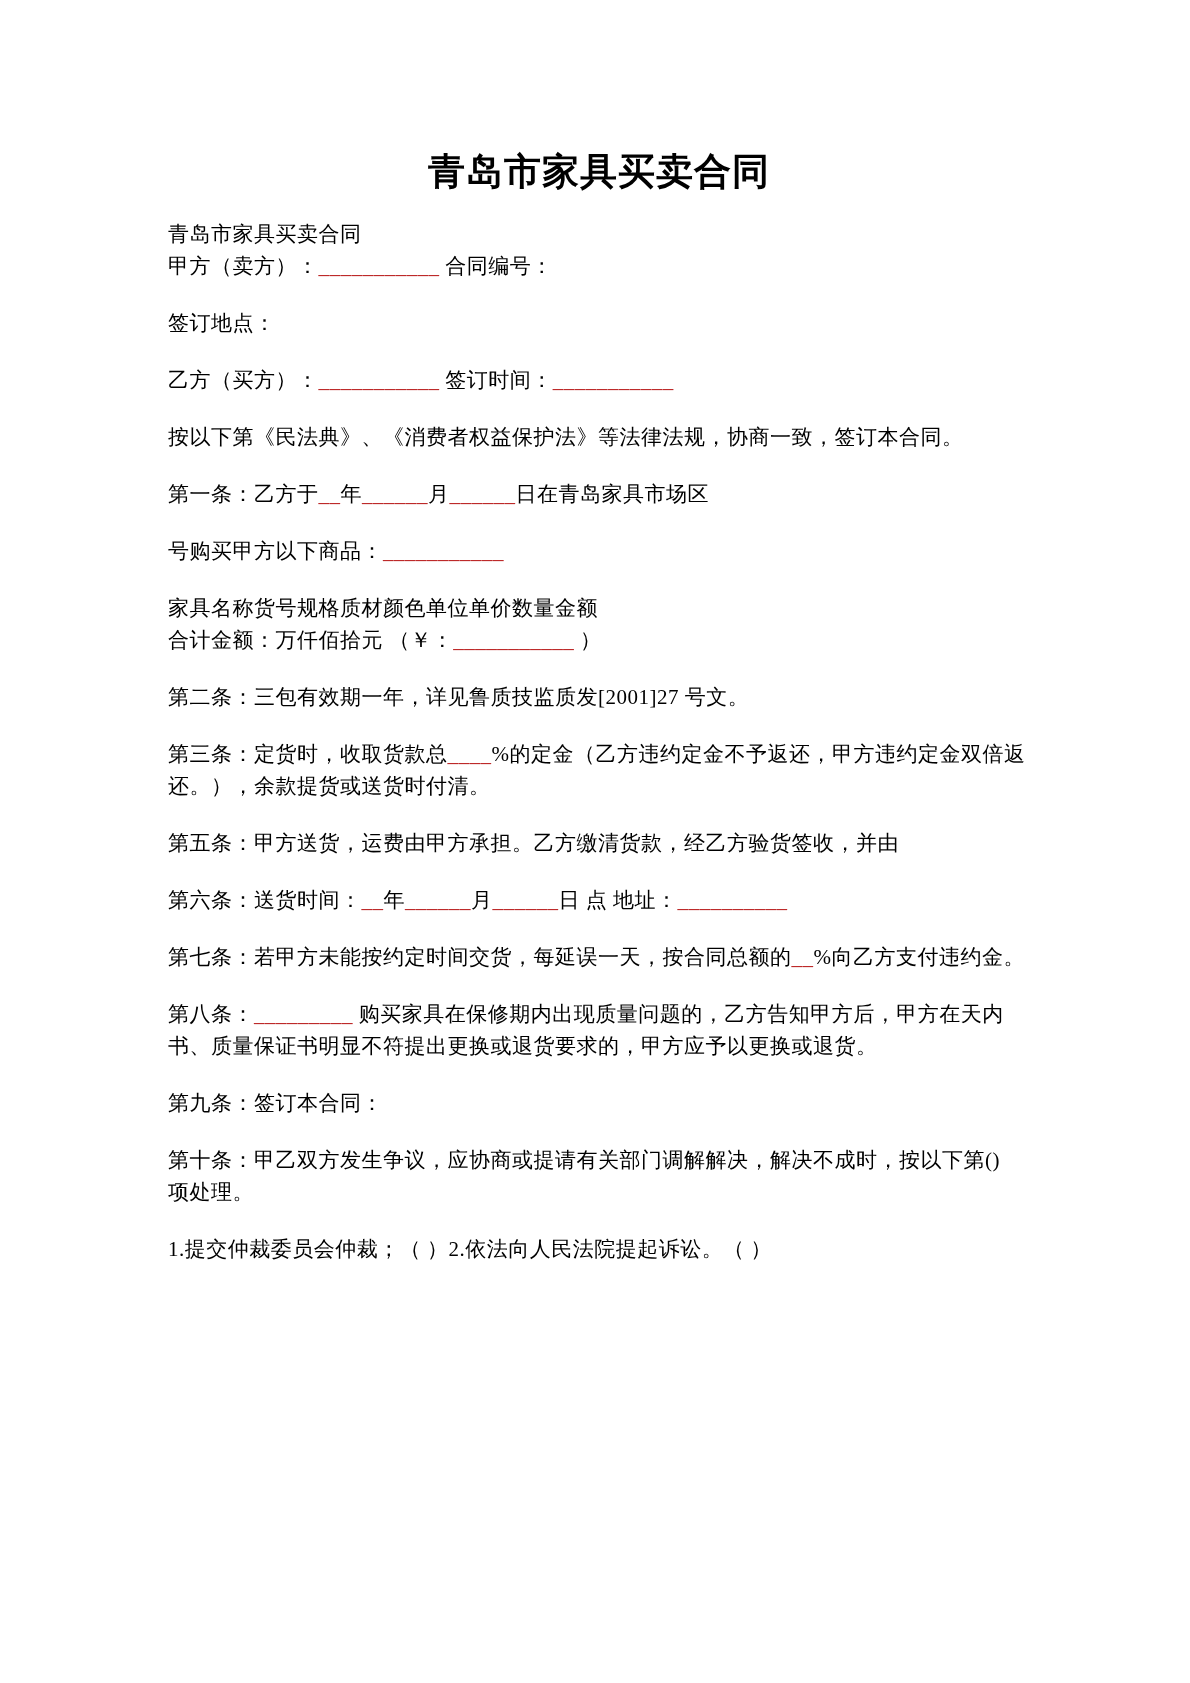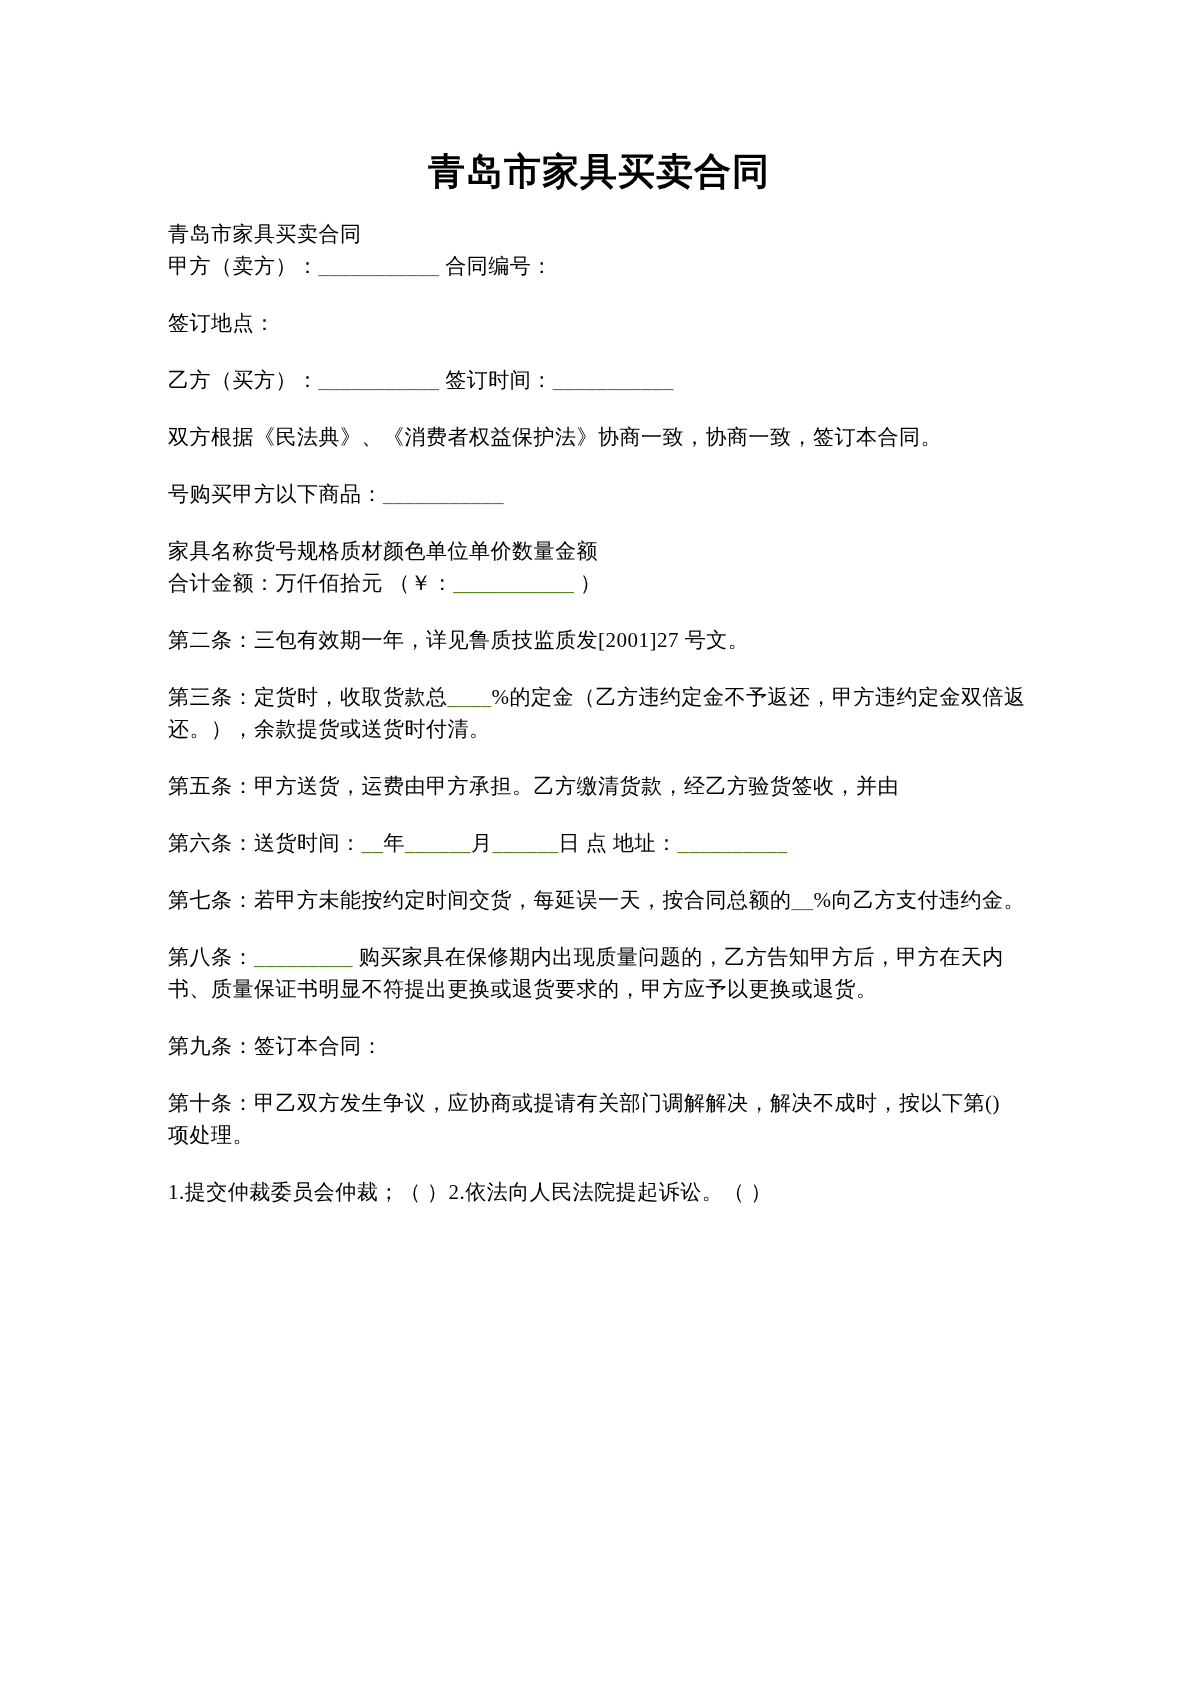--- a/index.html
+++ b/index.html
@@ -29,21 +29,21 @@
   .block {
     margin: 0 0 25px 0;
   }
   .line {
     font-size: 21px;
     line-height: 32px;
     white-space: nowrap;
     letter-spacing: 0.5px;
   }
   .blank {
-    color: #4d7c0f;
+    color: #b91c1c;
   }
 </style>
 </head>
 <body>
 
 <div class="page">
 
   <h1 class="doc-title">青岛市家具买卖合同</h1>
 
   <div class="block">
@@ -53,23 +53,26 @@
 
   <div class="block">
     <div class="line">签订地点：</div>
   </div>
 
   <div class="block">
     <div class="line">乙方（买方）：<span class="blank">___________</span> 签订时间：<span class="blank">___________</span></div>
   </div>
 
   <div class="block">
-    <div class="line">双方根据《民法典》、《消费者权益保护法》协商一致，协商一致，签订本合同。</div>
+    <div class="line">按以下第《民法典》、《消费者权益保护法》等法律法规，协商一致，签订本合同。</div>
   </div>
 
+  <div class="block">
+    <div class="line">第一条：乙方于<span class="blank">__</span>年<span class="blank">______</span>月<span class="blank">______</span>日在青岛家具市场区</div>
+  </div>
 
   <div class="block">
     <div class="line">号购买甲方以下商品：<span class="blank">___________</span></div>
   </div>
 
   <div class="block">
     <div class="line">家具名称货号规格质材颜色单位单价数量金额</div>
     <div class="line">合计金额：万仟佰拾元 （￥：<span class="blank">___________</span> ）</div>
   </div>
 

